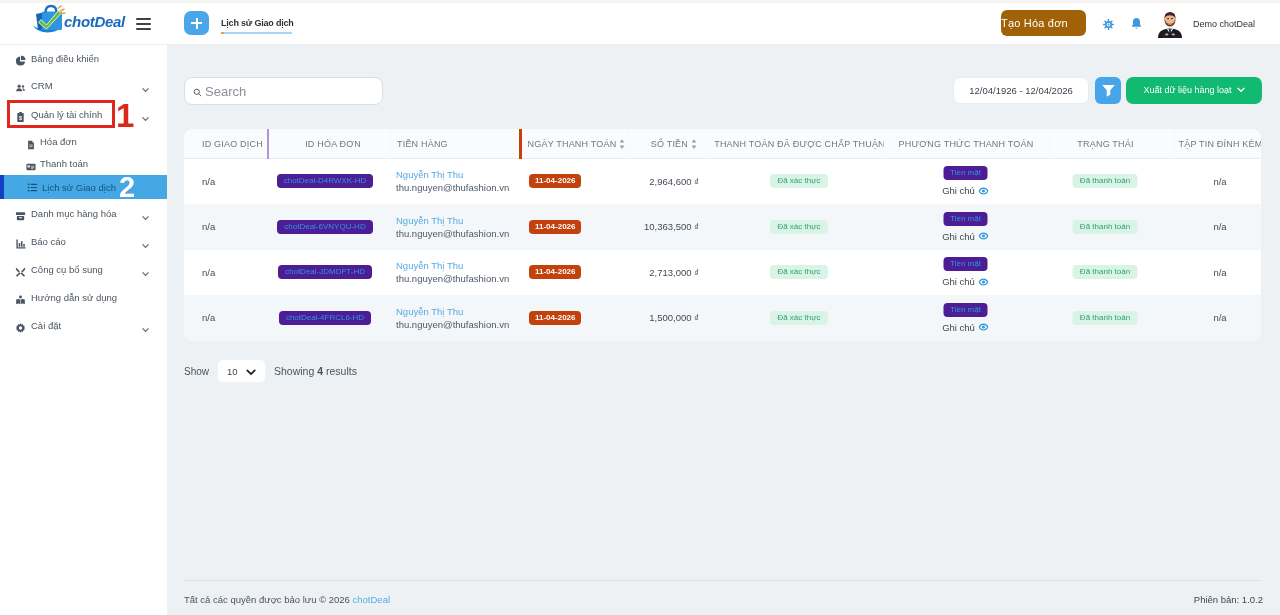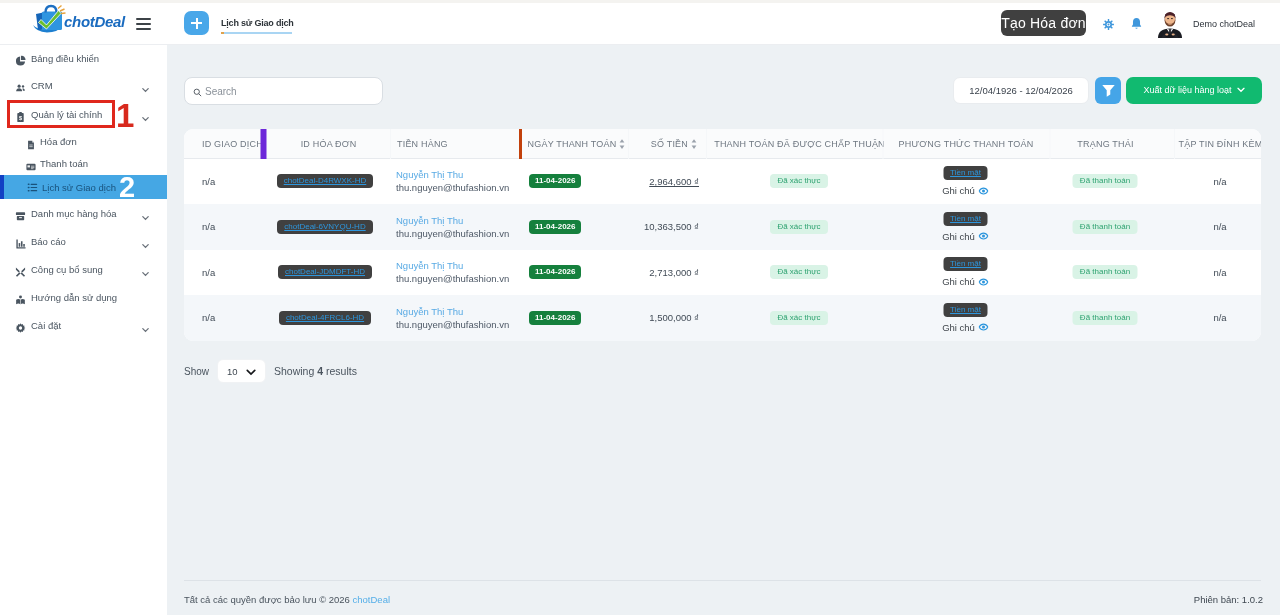--- a/index.html
+++ b/index.html
@@ -10,53 +10,53 @@
 .sidebar { position:absolute; top:45px; left:0; width:167px; height:570px; background:#fff; z-index:20; }
 .main { position:absolute; top:45px; left:167px; width:1113px; height:570px; background:#edf1f4; z-index:10; }
 .tb { z-index:45; }
 .hamburger div { width:15px; height:2.2px; background:#3c4247; margin-bottom:2.8px; border-radius:1px; }
 .plusbtn { position:absolute; left:184px; top:11px; width:25px; height:24px; background:#49a7e9; border-radius:7px; }
 .plusbtn:before { content:""; position:absolute; left:7px; top:11px; width:11px; height:2px; background:#fff; }
 .plusbtn:after { content:""; position:absolute; left:11.5px; top:6.5px; width:2px; height:11px; background:#fff; }
 .tabtxt { position:absolute; left:221px; top:18px; font-size:9px; color:#2d3338; font-weight:700; letter-spacing:-0.2px; }
 .tabline { position:absolute; left:221px; top:32px; width:71px; height:2px; background:#a9d5f3; }
 .tabline .dot { position:absolute; left:0; top:0; width:3px; height:2px; background:#e0a24c; }
-.createbtn { position:absolute; left:1001px; top:10px; width:85px; height:26px; background:#404040; border-radius:6px; color:#fff; font-size:14px; text-align:center; line-height:26px; letter-spacing:0.2px; }
+.createbtn { position:absolute; left:1001px; top:10px; width:85px; height:26px; background:#a16207; border-radius:6px; color:#fff; font-size:11px; line-height:26px; letter-spacing:0.2px; }
 .username { position:absolute; left:1193px; top:19px; font-size:9px; color:#2b3138; }
 
 #menu { position:absolute; left:0; top:0; width:167px; z-index:35; }
 .mi { position:absolute; left:0; width:167px; height:22px; }
 .mi .ico { position:absolute; left:15px; top:50%; transform:translateY(-50%); width:11px; height:11px; }
 .mi .txt { position:absolute; left:31px; top:50%; transform:translateY(-50%); font-size:9.5px; color:#4a5560; white-space:nowrap; }
 .mi .chev { position:absolute; left:141px; top:50%; transform:translateY(-50%); width:9px; height:9px; }
 .mi.sub .ico { left:26px; width:10px; height:10px; }
 .mi.sub .txt { left:40px; }
 .active-item { position:absolute; left:0; top:175px; width:167px; height:24px; background:#45a7e4; z-index:36; }
 .active-item .bar { position:absolute; left:0; top:0; width:3.5px; height:24px; background:#1240c4; }
 .active-item .txt { position:absolute; left:42px; top:50%; transform:translateY(-50%); font-size:9.5px; color:#19527c; white-space:nowrap; }
 .active-item .num { position:absolute; left:119px; top:0px; font-size:29px; line-height:24px; font-weight:700; color:#fff; }
 .redbox { position:absolute; left:7px; top:99.5px; width:108px; height:28.5px; border:3px solid #e0271c; z-index:37; }
 .rednum { position:absolute; left:116px; top:101px; font-size:33px; line-height:29px; font-weight:700; color:#d8291d; z-index:37; }
 
 .searchbox { position:absolute; left:184px; top:77px; width:199px; height:28px; background:#fff; border:1px solid #d9dee3; border-radius:8px; z-index:15; }
-.searchbox .ph { position:absolute; left:20px; top:50%; transform:translateY(-50%); font-size:10px; color:#8a9199; }
+.searchbox .ph { position:absolute; left:20px; top:50%; transform:translateY(-50%); font-size:13px; color:#8a9199; }
 .datebox { position:absolute; left:953px; top:77px; width:136px; height:27px; background:#fff; border-radius:7px; border:1px solid #e9ecef; font-size:9.5px; color:#3a424c; text-align:center; line-height:25px; z-index:15; }
 .filterbtn { position:absolute; left:1095px; top:77px; width:26px; height:27px; background:#45a5e8; border-radius:6px; z-index:15; }
 .exportbtn { position:absolute; left:1126px; top:77px; width:136px; height:27px; background:#11ba70; border-radius:7px; color:#fff; font-size:9px; line-height:27px; text-align:center; z-index:15; }
 
 .tcard { position:absolute; left:184px; top:129px; width:1077px; height:211.5px; background:#fff; border-radius:9px; z-index:15; overflow:hidden; }
 .thead { position:absolute; left:0; top:0; width:1077px; height:29.5px; background:#fafbfc; border-bottom:1px solid #e7eaee; }
 .th { position:absolute; top:0; height:29.5px; font-size:9px; color:#6e7781; letter-spacing:0.2px; display:flex; align-items:center; justify-content:center; white-space:nowrap; }
 .row { position:absolute; left:0; width:1077px; height:45.5px; }
 .row.alt { background:#f4f7fa; }
 .cell { position:absolute; top:0; height:45.5px; display:flex; align-items:center; justify-content:center; font-size:9.5px; color:#414b56; white-space:nowrap; }
 .pill { display:inline-block; font-size:8px; border-radius:4px; padding:0 7px; line-height:14px; height:14px; white-space:nowrap; }
-.pill.blue { background:#404040; color:#2d96dd;text-decoration:underline; }
+.pill.blue { background:#4c1d95; color:#2d96dd; }
 .pill.green { background:#d9f3e6; color:#2fa371; }
-.pill.date { background:#15803d; color:#fff; font-weight:700; padding:0 6px; }
+.pill.date { background:#c2410c; color:#fff; font-weight:700; padding:0 6px; }
 .cust .nm { color:#58aae4; font-size:9.5px; line-height:13px; }
 .cust .em { color:#4d5866; font-size:9.5px; line-height:13px; }
 
 .show-lbl { position:absolute; left:184px; top:366px; font-size:10px; color:#4a545e; z-index:15; }
 .showsel { position:absolute; left:217px; top:359px; width:49px; height:24px; background:#fff; border-radius:6px; border:1px solid #f0f2f4; z-index:15; }
 .showing { position:absolute; left:274px; top:365px; font-size:10.5px; color:#4a545e; z-index:15; }
 .footer-line { position:absolute; left:184px; top:580px; width:1077px; height:1px; background:#dde2e7; z-index:15; }
 .f-left { position:absolute; left:184px; top:594px; font-size:9.5px; color:#4a545e; z-index:15; white-space:nowrap; }
 .f-left a { color:#54aee8; text-decoration:none; }
 .f-right { position:absolute; right:17px; top:594px; font-size:9.5px; color:#3e4750; z-index:15; white-space:nowrap; }
@@ -249,21 +249,21 @@
       <path d="M0.5 0h23l-8.2 9.5v8l-6.6 4v-12z"></path>
     </svg>
 </div>
 <div class="exportbtn">Xuất dữ liệu hàng loạt&nbsp; <svg width="8" height="6" viewBox="0 0 12 8" fill="none" stroke="#fff" stroke-width="2" stroke-linecap="round" style="display:inline-block">
       <path d="M1.5 1.5 L6 6 L10.5 1.5"></path>
     </svg></div>
 
 <div class="tcard" id="tcard">
     <div class="thead">
       <div class="th" style="left:0px; width:76px; justify-content:flex-start;padding-left:18px;">ID GIAO DỊCH</div>
-      <div class="th" style="left:83px; width:130px; justify-content:center;border-left:6px solid #6d28d9;transform:translateX(-6.5px);">ID HÓA ĐƠN</div>
+      <div class="th" style="left:90px; width:130px; justify-content:center;border-left:1px solid #6d28d9;transform:translateX(-6.5px);">ID HÓA ĐƠN</div>
       <div class="th" style="left:206px; width:126px; justify-content:flex-start;padding-left:6px;border-left:1px solid #f5f7f9;">TIỀN HÀNG</div>
       <div class="th" style="left:332px; width:112px; justify-content:center;border-left:3px solid #c2410c;transform:translateX(3px);">NGÀY THANH TOÁN<svg style="margin-left:3px" width="6" height="10" viewBox="0 0 8 13" fill="#9aa1ab">
           <path d="M4 0l3.2 4.5H0.8z"></path>
           <path d="M4 13L0.8 8.5h6.4z"></path>
         </svg></div>
       <div class="th" style="left:444px; width:78px; justify-content:flex-end;padding-right:9px;border-left:1px solid #f5f7f9;">SỐ TIỀN<svg style="margin-left:3px" width="6" height="10" viewBox="0 0 8 13" fill="#9aa1ab">
           <path d="M4 0l3.2 4.5H0.8z"></path>
           <path d="M4 13L0.8 8.5h6.4z"></path>
         </svg></div>
       <div class="th" style="left:522px; width:186px; justify-content:center;border-left:1px solid #f5f7f9;">THANH TOÁN ĐÃ ĐƯỢC CHẤP THUẬN</div>
@@ -278,21 +278,21 @@
       </div>
       <div class="cell cust" style="left:206px; width:126px; justify-content:flex-start; padding-left:6px;">
         <div>
           <div class="nm">Nguyễn Thị Thu</div>
           <div class="em">thu.nguyen@thufashion.vn</div>
         </div>
       </div>
       <div class="cell" style="left:332px; width:112px; justify-content:flex-start; padding-left:13px;">
         <span class="pill date">11-04-2026</span>
       </div>
-      <div class="cell" style="left:444px; width:78px; justify-content:flex-end; padding-right:7px;text-decoration:underline;">2,964,600 ₫</div>
+      <div class="cell" style="left:444px; width:78px; justify-content:flex-end; padding-right:7px;">2,964,600 ₫</div>
       <div class="cell" style="left:522px; width:186px;">
         <span class="pill green">Đã xác thực</span>
       </div>
       <div class="cell" style="left:708px; width:166px; transform:translateX(-9.5px);">
         <div style="text-align:center;"><span class="pill blue">Tiền mặt</span><div style="display:flex; align-items:center; justify-content:center; margin-top:5px; font-size:9.5px; color:#41474d;">Ghi chú <svg style="margin-left:4px" width="10" height="8" viewBox="0 0 24 18">
               <path d="M12 2C5.5 2 1.5 9 1.5 9s4 7 10.5 7 10.5-7 10.5-7-4-7-10.5-7z" fill="none" stroke="#2d96dd" stroke-width="2.6"></path>
               <circle cx="12" cy="9" r="3.6" fill="#2d96dd"></circle>
             </svg></div></div>
       </div>
       <div class="cell" style="left:874px; width:111px; transform:translateX(-8.5px);">

